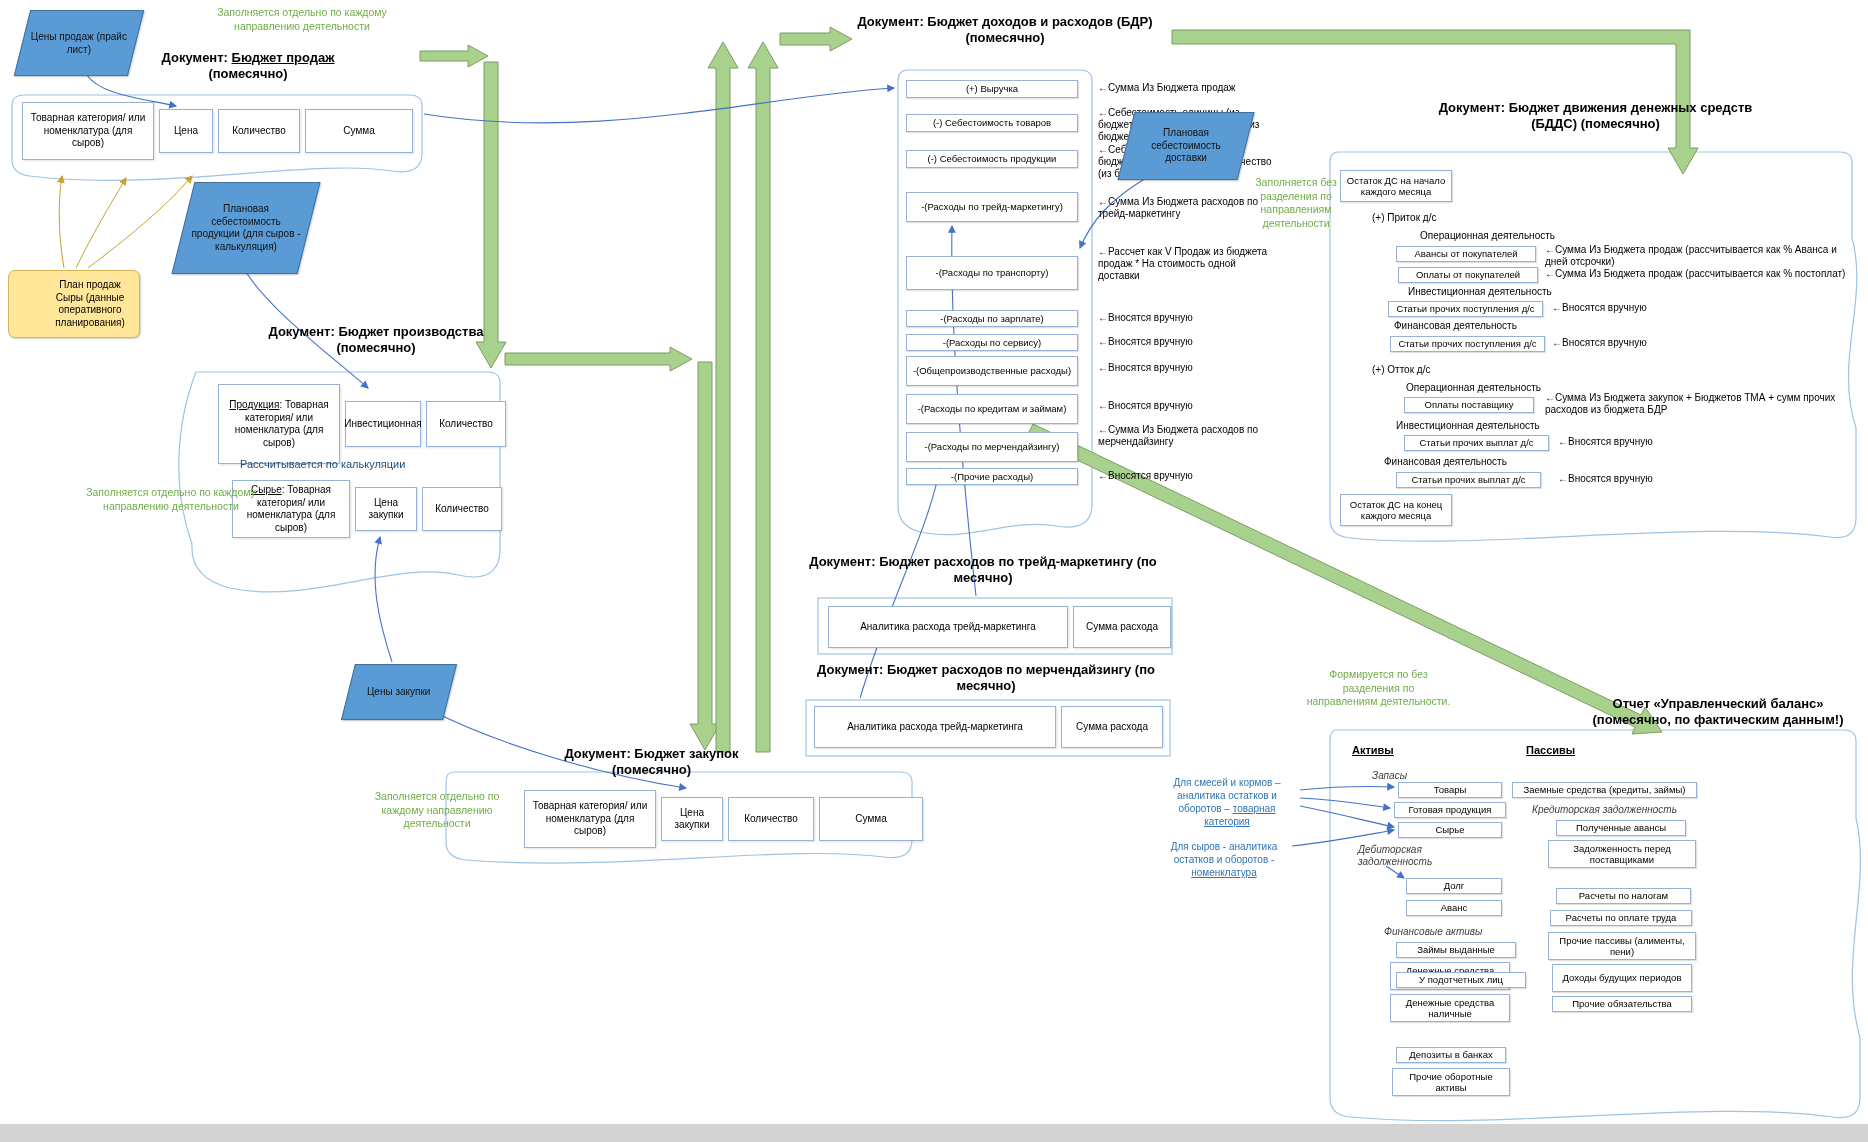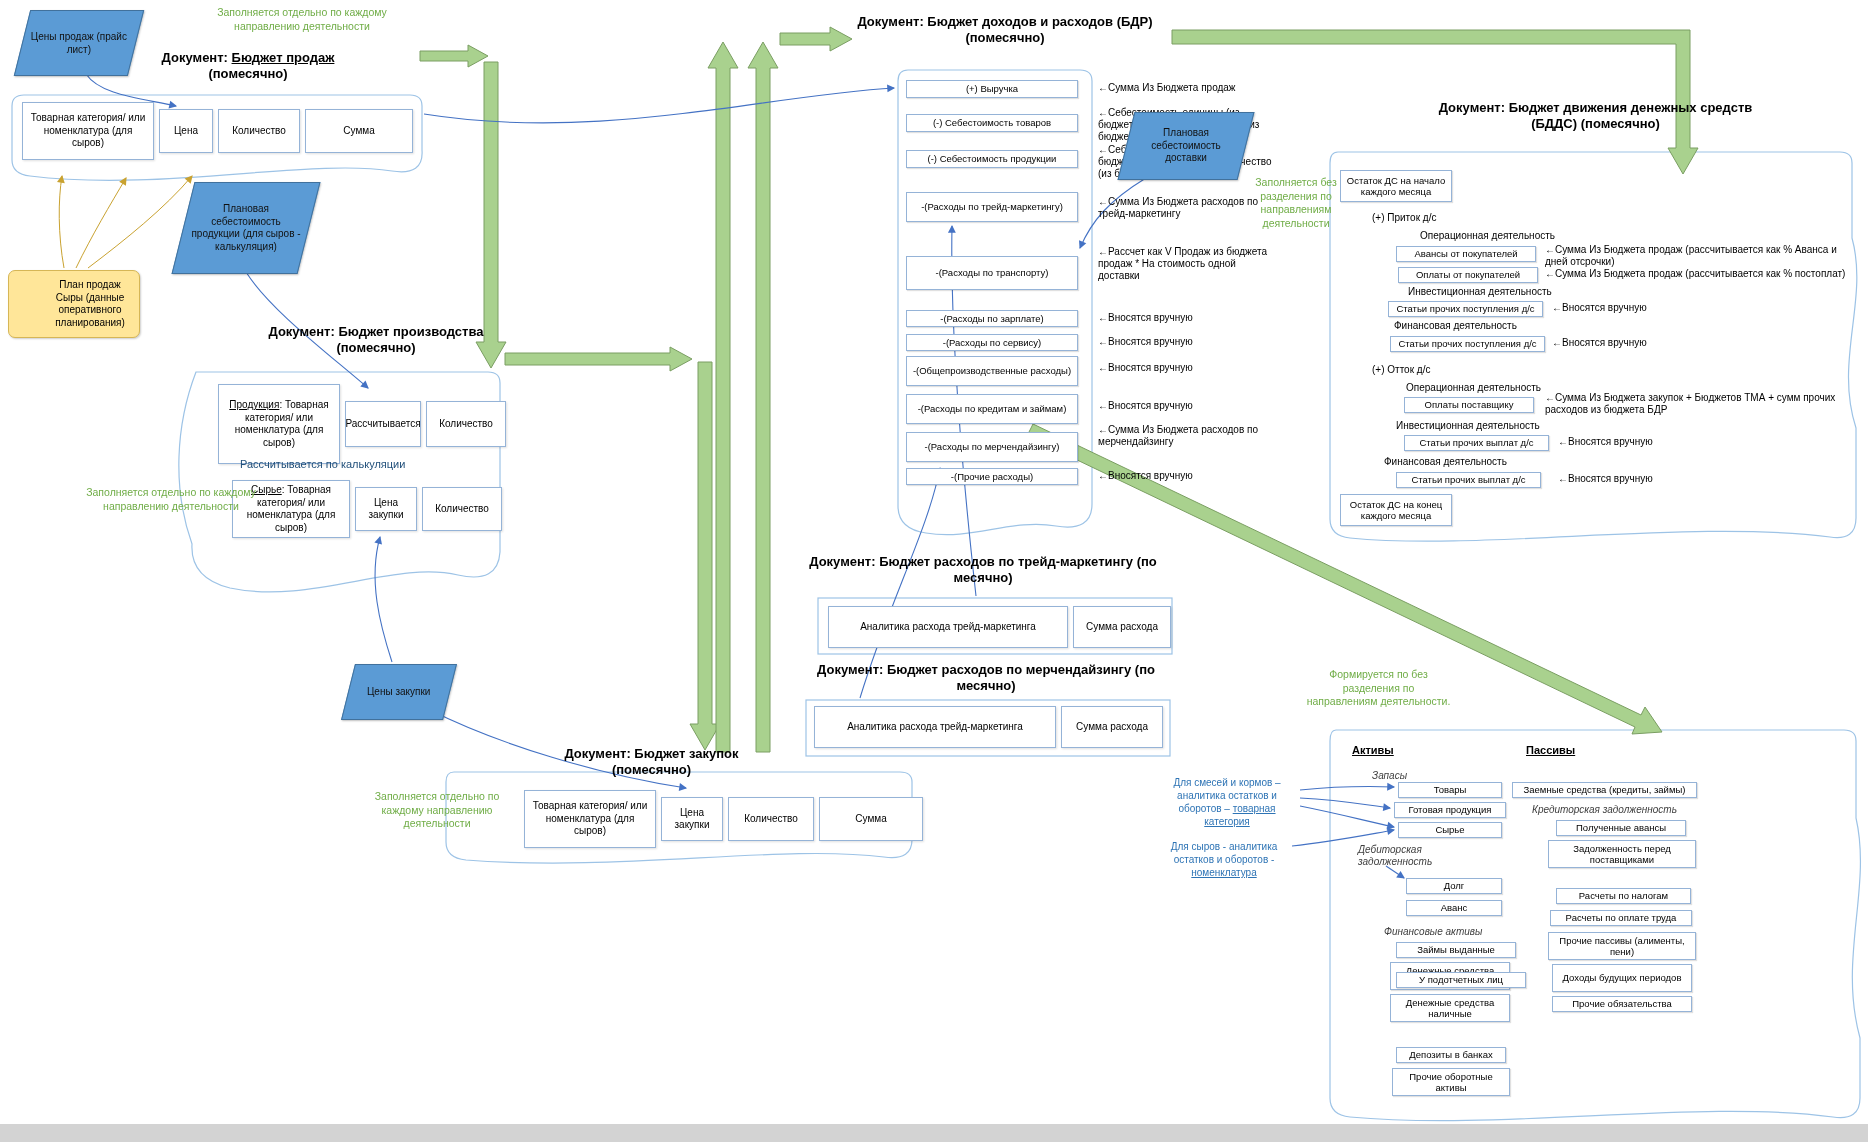--- a/index.html
+++ b/index.html
@@ -97,21 +97,21 @@
   </div>
   <div class="abs pgram" style="left:183px;top:182px;width:124px;height:90px">
     <span>Плановая себестоимость продукции (для сыров - калькуляция)</span>
   </div>
 
   <div class="abs doc-title" style="left:266px;top:324px;width:220px">Документ: Бюджет производства (помесячно)</div>
   <div class="abs cells" style="left:218px;top:384px">
     <div class="cell" style="width:122px;height:80px">
         <span><span class="und">Продукция</span><span>: Товарная категория/ или номенклатура (для сыров)</span></span>
       </div>
-    <div class="cell" style="width:76px;height:46px">Рассчитывается</div>
+    <div class="cell" style="width:76px;height:46px">Инвестиционная</div>
     <div class="cell" style="width:80px;height:46px">Количество</div>
   </div>
   <div class="abs calc-note" style="left:240px;top:458px;width:230px">Рассчитывается по калькуляции</div>
   <div class="abs cells" style="left:232px;top:480px">
     <div class="cell" style="width:118px;height:58px">
         <span><span class="und">Сырье</span><span>: Товарная категория/ или номенклатура (для сыров)</span></span>
       </div>
     <div class="cell" style="width:62px;height:44px">Цена закупки</div>
     <div class="cell" style="width:80px;height:44px">Количество</div>
   </div>
@@ -202,20 +202,21 @@
   <div class="bnote" style="left:1545px;top:392px;width:315px">←Сумма Из Бюджета закупок + Бюджетов ТМА + сумм прочих расходов из бюджета БДР</div>
   <div class="slabel" style="left:1396px;top:420px">Инвестиционная деятельность</div>
   <div class="ibox" style="left:1404px;top:435px;width:145px;height:16px">Статьи прочих выплат д/с</div>
   <div class="bnote" style="left:1558px;top:436px;width:150px">←Вносятся вручную</div>
   <div class="slabel" style="left:1384px;top:456px">Финансовая деятельность</div>
   <div class="ibox" style="left:1396px;top:472px;width:145px;height:16px">Статьи прочих выплат д/с</div>
   <div class="bnote" style="left:1558px;top:473px;width:150px">←Вносятся вручную</div>
   <div class="ibox" style="left:1340px;top:494px;width:112px;height:32px">Остаток ДС на конец каждого месяца</div>
 
   <div class="abs green-note" style="left:1306px;top:668px;width:145px">Формируется по  без разделения по направлениям деятельности.</div>
+  <div class="abs doc-title" style="left:1572px;top:696px;width:292px">Отчет «Управленческий баланс» (помесячно, по фактическим данным!)</div>
 
   <div class="abs colhead" style="left:1352px;top:744px">Активы</div>
   <div class="abs colhead" style="left:1526px;top:744px">Пассивы</div>
 
   <div class="slabel cat" style="left:1372px;top:770px">Запасы</div>
   <div class="ibox" style="left:1398px;top:782px;width:104px;height:16px">Товары</div>
   <div class="ibox" style="left:1394px;top:802px;width:112px;height:16px">Готовая продукция</div>
   <div class="ibox" style="left:1398px;top:822px;width:104px;height:16px">Сырье</div>
   <div class="slabel cat" style="left:1358px;top:844px;width:110px">Дебиторская задолженность</div>
   <div class="ibox" style="left:1406px;top:878px;width:96px;height:16px">Долг</div>

